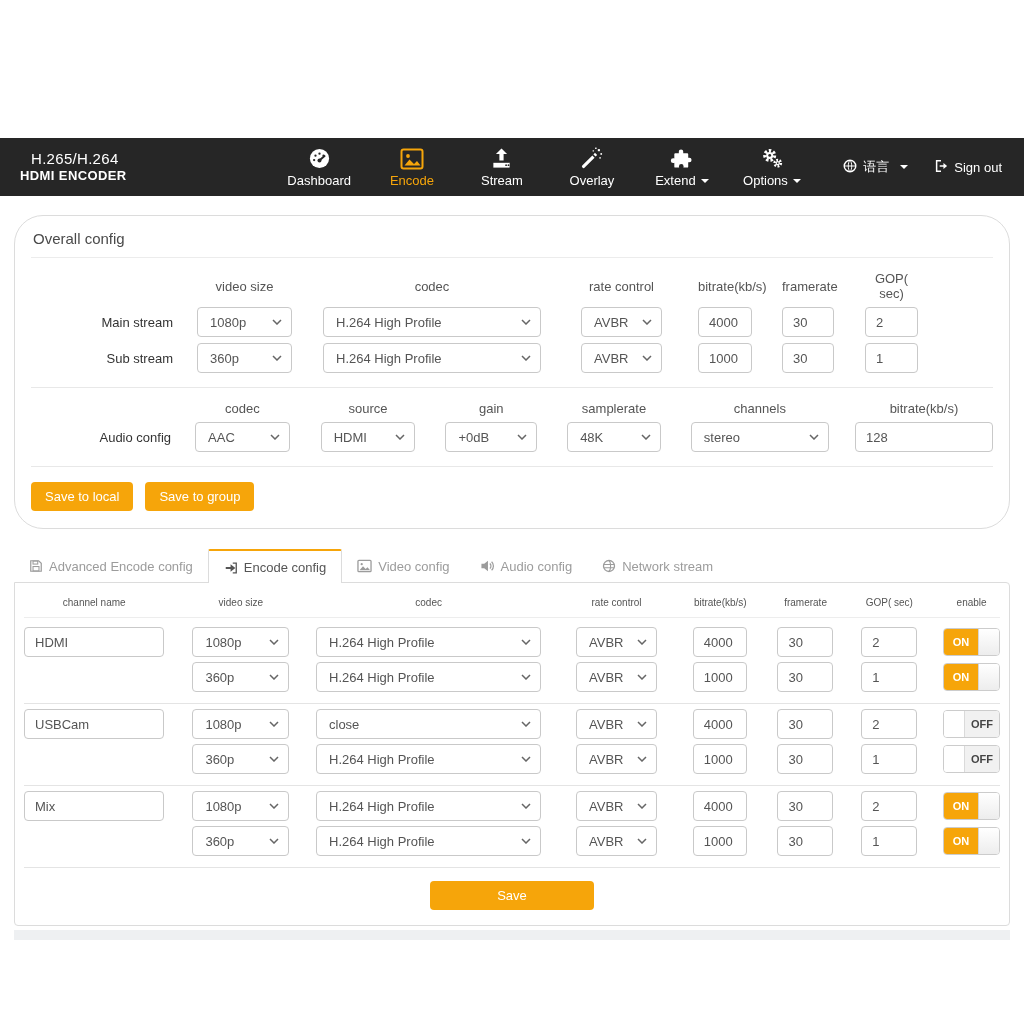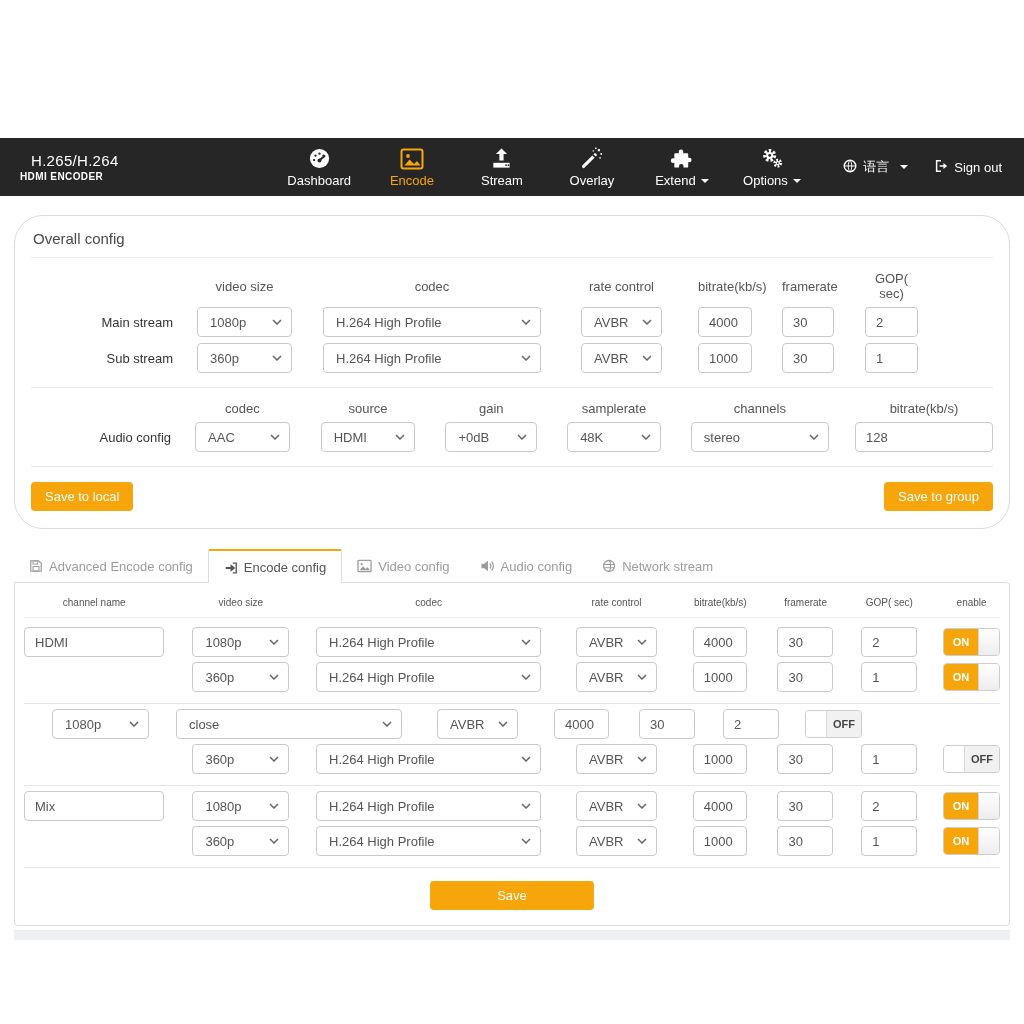--- a/index.html
+++ b/index.html
@@ -8,21 +8,21 @@
   body {
     width:1024px; height:1024px; background:#fff; overflow:hidden;
     font-family:"Liberation Sans", sans-serif; color:#333;
   }
   .page { padding-top:138px; }
 
   
   .navbar { height:58px; background:var(--navbar); display:flex; align-items:center; padding:0 20px; }
   .brand { width:225px; color:#fff; line-height:1.3; cursor:pointer; }
   .brand-l1 { font-size:15px; padding-left:11px; letter-spacing:.3px; }
-  .brand-l2 { font-size:10px; font-weight:bold; letter-spacing:.4px; }
+  .brand-l2 { font-size:13px; font-weight:bold; letter-spacing:.4px; }
   .nav-center { flex:1; display:flex; justify-content:center; gap:32px; }
   .nav-item { display:flex; flex-direction:column; align-items:center; gap:3px; color:#fff; font-size:13px; cursor:pointer; min-width:58px; }
   .nav-item.active { color:var(--accent); }
   .nav-icon { height:24px; display:flex; align-items:flex-end; }
   .label-row { display:flex; align-items:center; }
   .caret { display:inline-block; width:0; height:0; border-left:4px solid transparent; border-right:4px solid transparent; border-top:4px solid currentColor; margin-left:5px; }
   .nav-right { display:flex; align-items:center; gap:26px; color:#fff; font-size:13px; margin-right:2px; }
   .nav-right .nr-item { display:flex; align-items:center; gap:6px; cursor:pointer; }
 
   
@@ -52,21 +52,21 @@
 
   .select { height:30px; width:100%; border:1px solid #c9c9c9; border-radius:4px; background:#fff;
             display:flex; align-items:center; justify-content:space-between; padding:0 9px 0 12px;
             font-size:13px; color:#555; cursor:pointer; }
   .select .val { white-space:nowrap; overflow:hidden; }
   .textbox { height:30px; width:100%; border:1px solid #c9c9c9; border-radius:4px; padding:0 10px;
              font-size:13px; color:#555; font-family:inherit; background:#fff; }
 
   .btn { background:var(--accent); color:#fff; border:none; border-radius:4px; height:29px;
          padding:0 14px; font-size:13px; cursor:pointer; font-family:inherit; }
-  .btn-row { display:flex; justify-content:space-between; gap:20px; margin:15px 0 3px; }
+  .btn-row { display:flex; justify-content:flex-start; gap:12px; margin:15px 0 3px; }
 
   
   .tabs { display:flex; margin-top:20px; align-items:stretch; position:relative; z-index:2; }
   .tab { font-size:13px; color:#9c9c9c; padding:9px 15px 8px; display:flex; align-items:center; gap:6px; cursor:pointer; }
   .tab.active { color:#555; background:#fff; border:1px solid #dcdcdc; border-bottom:none;
                 border-top:2px solid var(--accent); border-radius:2px 2px 0 0; margin-bottom:-1px; }
   .tab .ticon { display:flex; align-items:center; }
 
   
   .panel.tablep { padding:8px 9px 7px; border-top-left-radius:0; position:relative; z-index:1; }
@@ -496,20 +496,21 @@
             <div class="toggle on">
               <span class="side">ON</span>
               <span class="knob"></span>
             </div>
           </div>
       </div>
 
       <hr class="gsep">
 
       <div class="t-row">
+        <div class="t-channel"><input class="textbox" value="USBCam" style=""></div>
         <div class="t-size">
             <div class="select">
               <span class="val">1080p</span>
               <svg width="10" height="6" viewBox="0 0 10 6">
                 <polyline points="1,1 5,5 9,1" fill="none" stroke="#666" stroke-width="1.5"></polyline>
               </svg>
             </div>
           </div>
         <div class="t-codec">
             <div class="select">

